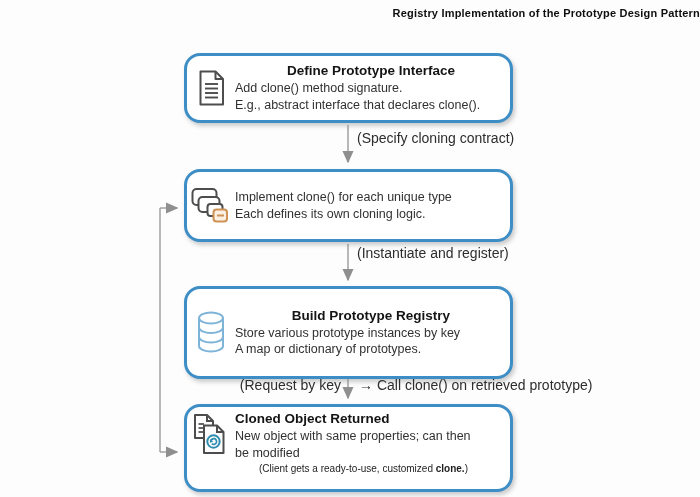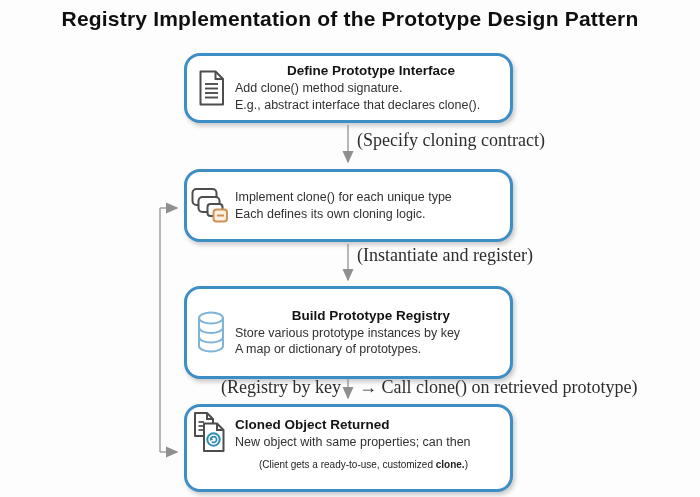--- a/index.html
+++ b/index.html
@@ -3,42 +3,42 @@
 <meta charset="utf-8">
 <style>
   html,body { margin:0; padding:0; background:#ffffff; }
   .canvas {
     position:relative; width:700px; height:497px;
     background:#fdfdfd; overflow:hidden;
     font-family:"Liberation Sans", sans-serif;
   }
   .page-title {
     position:absolute; top:7px; left:0; width:100%;
-    text-align:center; font-size:21px; font-weight:bold; color:#0f0f0f;
+    text-align:right; font-size:11px; font-weight:bold; color:#0f0f0f;
     letter-spacing:0.2px;
   }
   .conn-layer { position:absolute; left:0; top:0; width:700px; height:497px; pointer-events:none; }
   .fbox {
     position:absolute; left:184px; width:329px; box-sizing:border-box;
     background:#ffffff; border:3px solid #3e8ec6; border-radius:16px;
     box-shadow:2px 3px 4px rgba(140,140,140,0.45);
   }
   .frow { display:flex; align-items:center; height:100%; }
   #box1 { top:53px;  height:70px; }
   #box2 { top:169px; height:73px; }
   #box3 { top:286px; height:93px; }
   #box4 { top:404px; height:88px; }
   #box4 .frow { height:auto; padding-top:4px; }
   .icon-cell { flex:0 0 48px; display:flex; justify-content:center; align-items:center; }
   .text-cell { flex:1; padding-right:3px; }
   .bx-title  { font-size:13.5px; font-weight:bold; color:#141414; text-align:center; margin-bottom:2px; white-space:nowrap; }
   .bx-title.left { text-align:left; }
   .bx-line   { font-size:12.5px; color:#313131; line-height:16.5px; white-space:nowrap; }
   .bx-footer { font-size:10px; color:#1d1d1d; line-height:16px; padding-left:30px; text-align:center; white-space:nowrap; }
-  .alabel { position:absolute; font-size:18px; color:#2d2d2d; white-space:nowrap;font-family:Liberation Serif, serif; }
+  .alabel { position:absolute; font-size:14px; color:#2d2d2d; white-space:nowrap; }
   #lab1 { left:357px; top:130px; }
   #lab2 { left:357px; top:245px; }
   #lab3L { right:359px; top:377px; text-align:right; }
   #lab3R { left:359px; top:377px; }
 </style>
 </head>
 <body>
 
 <div class="canvas">
 
@@ -117,21 +117,21 @@
         </svg>
       </div>
       <div class="text-cell">
         <div class="bx-title">Build Prototype Registry</div>
         <div class="bx-line">Store various prototype instances by key</div>
         <div class="bx-line">A map or dictionary of prototypes.</div>
       </div>
     </div>
   </div>
 
-  <div class="alabel" id="lab3L">(Registry by key</div>
+  <div class="alabel" id="lab3L">(Request by key</div>
   <div class="alabel" id="lab3R">→ Call clone() on retrieved prototype)</div>
 
   <div class="fbox" id="box4">
     <div class="frow">
       <div class="icon-cell">
         <svg width="40" height="46" viewBox="0 0 40 46">
           <path d="M4 2 h12 l6 6 v17 h-18 z" fill="#ffffff" stroke="#4d4d4d" stroke-width="2" stroke-linejoin="round"></path>
           <path d="M16 2 v6 h6" fill="none" stroke="#4d4d4d" stroke-width="2"></path>
           <g stroke="#4d4d4d" stroke-width="1.7">
             <line x1="7.5" y1="11" x2="13" y2="11"></line>
@@ -141,18 +141,19 @@
           <path d="M13 12.5 h13 l6.5 6.5 v21 h-19.5 z" fill="#ffffff" stroke="#4d4d4d" stroke-width="2" stroke-linejoin="round"></path>
           <path d="M26 12.5 v6.5 h6.5" fill="none" stroke="#4d4d4d" stroke-width="2"></path>
           <circle cx="22.5" cy="28.5" r="6.2" fill="#ffffff" stroke="#2d8cb0" stroke-width="2"></circle>
           <path d="M19.8 28.5 a2.9 2.9 0 1 1 1 2.2" fill="none" stroke="#2d8cb0" stroke-width="1.7"></path>
           <path d="M19.6 26.6 l0 2.2 l2.1 -0.4" fill="none" stroke="#2d8cb0" stroke-width="1.4"></path>
         </svg>
       </div>
       <div class="text-cell">
         <div class="bx-title left">Cloned Object Returned</div>
         <div class="bx-line">New object with same properties; can then</div>
+        <div class="bx-line">be modified</div>
       </div>
     </div>
     <div class="bx-footer"><span>(Client gets a ready-to-use, customized </span><b>clone.</b><span>)</span></div>
   </div>
 
 </div>
 
 </body></html>

